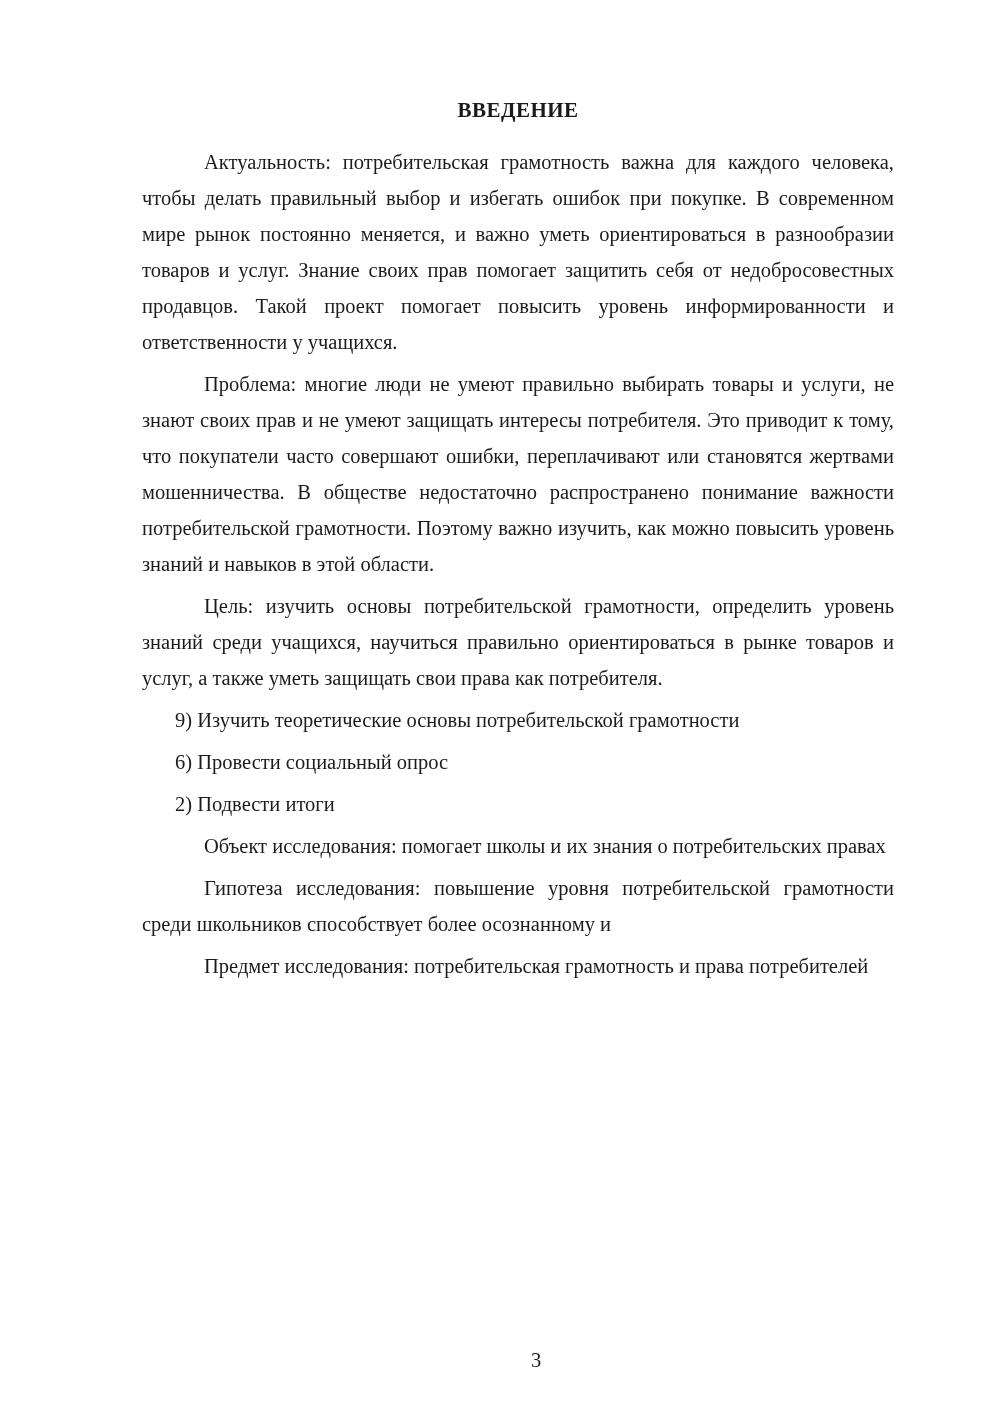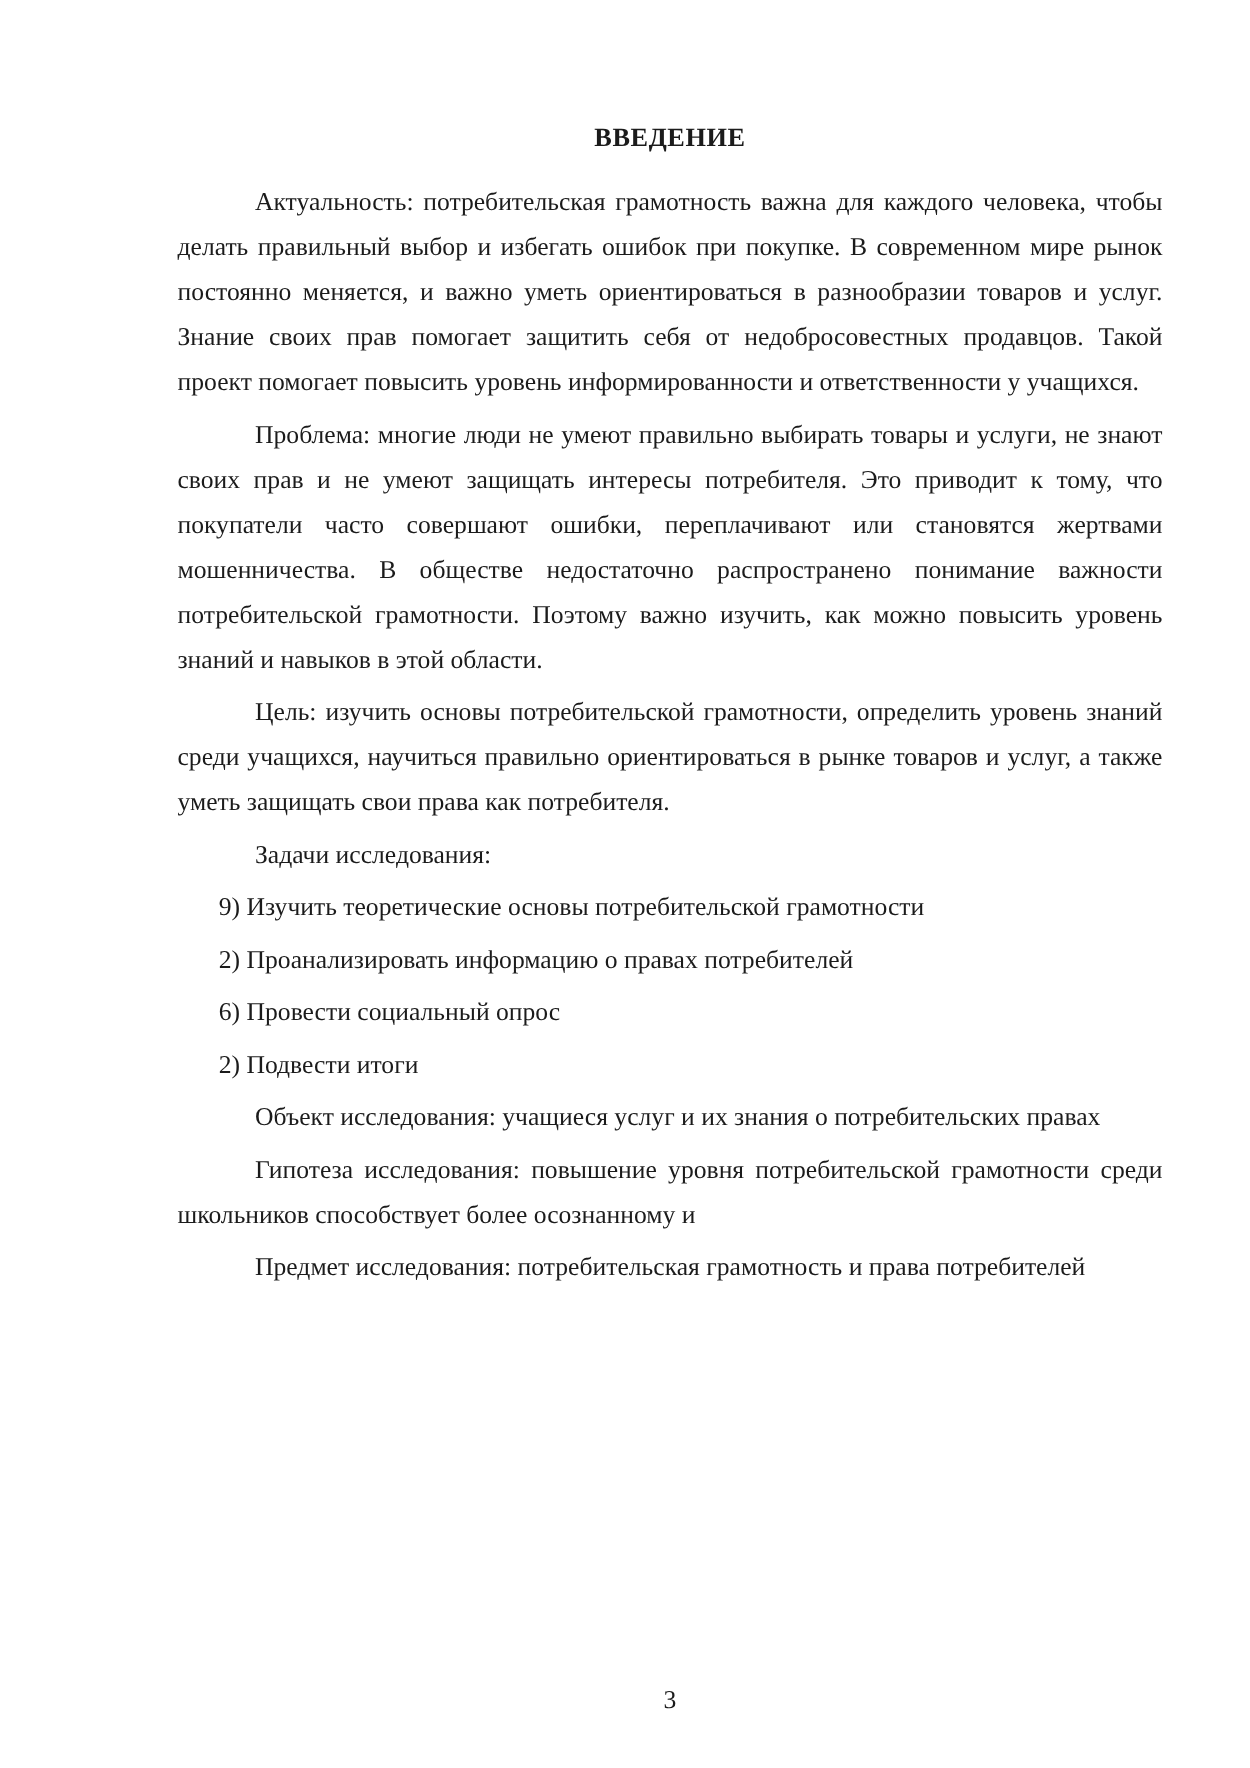--- a/index.html
+++ b/index.html
@@ -7,21 +7,21 @@
     padding: 0;
     background: #ffffff;
   }
   .page {
     position: relative;
     width: 1000px;
     height: 1414px;
     margin: 0 auto;
     background: #ffffff;
     box-sizing: border-box;
-    padding: 92px 70px 0 142px;
+    padding: 92px 106px 0 142px;
     font-family: "Liberation Serif", "DejaVu Serif", serif;
     font-size: 20.5px;
     color: #1b1b1b;
     overflow: hidden;
   }
   .title {
     font-size: 21px;
     font-weight: bold;
     text-align: center;
     line-height: 36px;
@@ -55,25 +55,23 @@
 </head>
 <body>
 
 <main class="page">
   <h1 class="title">ВВЕДЕНИЕ</h1>
 
   <p class="para">Актуальность: потребительская грамотность важна для каждого человека, чтобы делать правильный выбор и избегать ошибок при покупке. В современном мире рынок постоянно меняется, и важно уметь ориентироваться в разнообразии товаров и услуг. Знание своих прав помогает защитить себя от недобросовестных продавцов. Такой проект помогает повысить уровень информированности и ответственности у учащихся.</p>
   <p class="para">Проблема: многие люди не умеют правильно выбирать товары и услуги, не знают своих прав и не умеют защищать интересы потребителя. Это приводит к тому, что покупатели часто совершают ошибки, переплачивают или становятся жертвами мошенничества. В обществе недостаточно распространено понимание важности потребительской грамотности. Поэтому важно изучить, как можно повысить уровень знаний и навыков в этой области.</p>
   <p class="para">Цель: изучить основы потребительской грамотности, определить уровень знаний среди учащихся, научиться правильно ориентироваться в рынке товаров и услуг, а также уметь защищать свои права как потребителя.</p>
 
-  <p class="para">Задачи исследования:</p>
 
   <p class="task">9) Изучить теоретические основы потребительской грамотности</p>
-  <p class="task">2) Проанализировать информацию о правах потребителей</p>
   <p class="task">6) Провести социальный опрос</p>
   <p class="task">2) Подвести итоги</p>
 
-  <p class="para">Объект исследования: учащиеся услуг и их знания о потребительских правах</p>
+  <p class="para">Объект исследования: помогает школы и их знания о потребительских правах</p>
   <p class="para">Гипотеза исследования: повышение уровня потребительской грамотности среди школьников способствует более осознанному и</p>
   <p class="para">Предмет исследования: потребительская грамотность и права потребителей</p>
 
   <div class="page-number">3</div>
 </main>
 
 </body></html>

